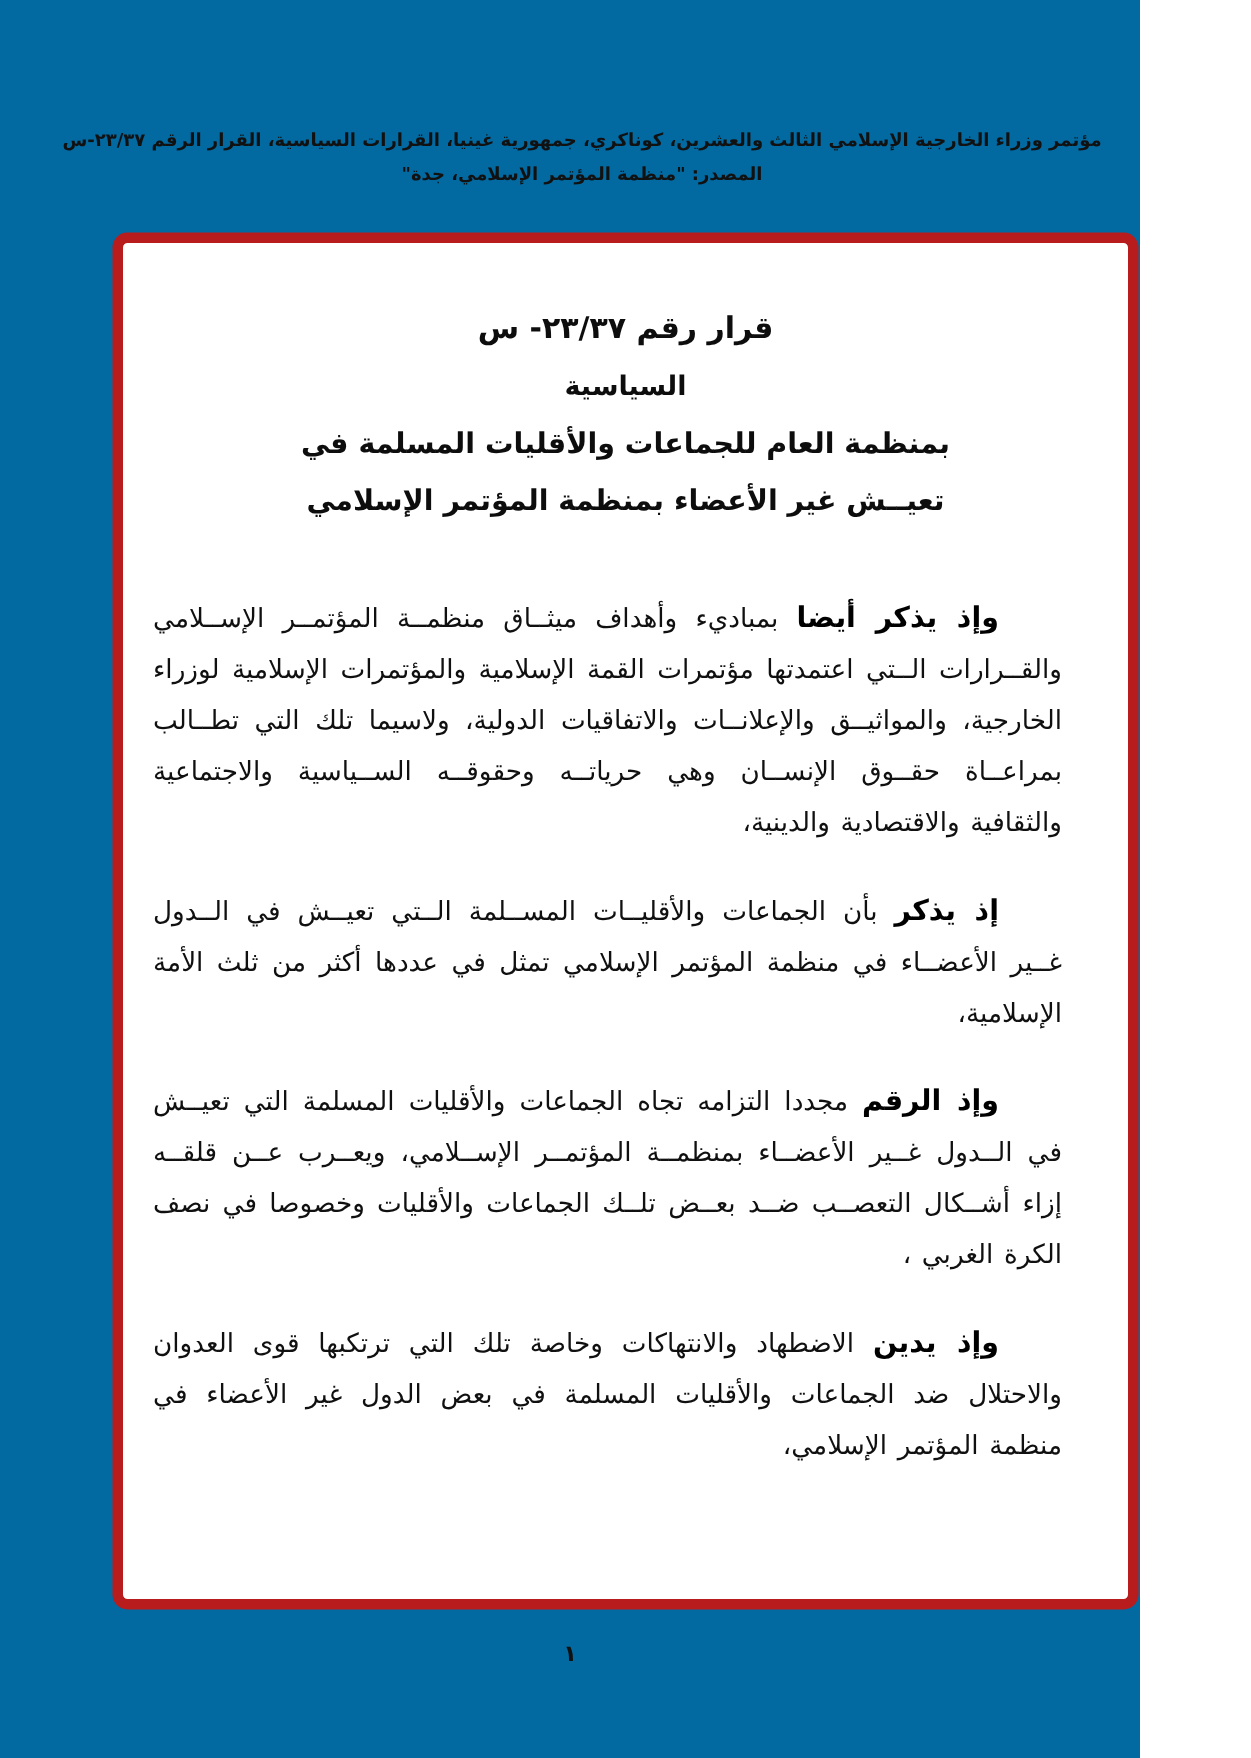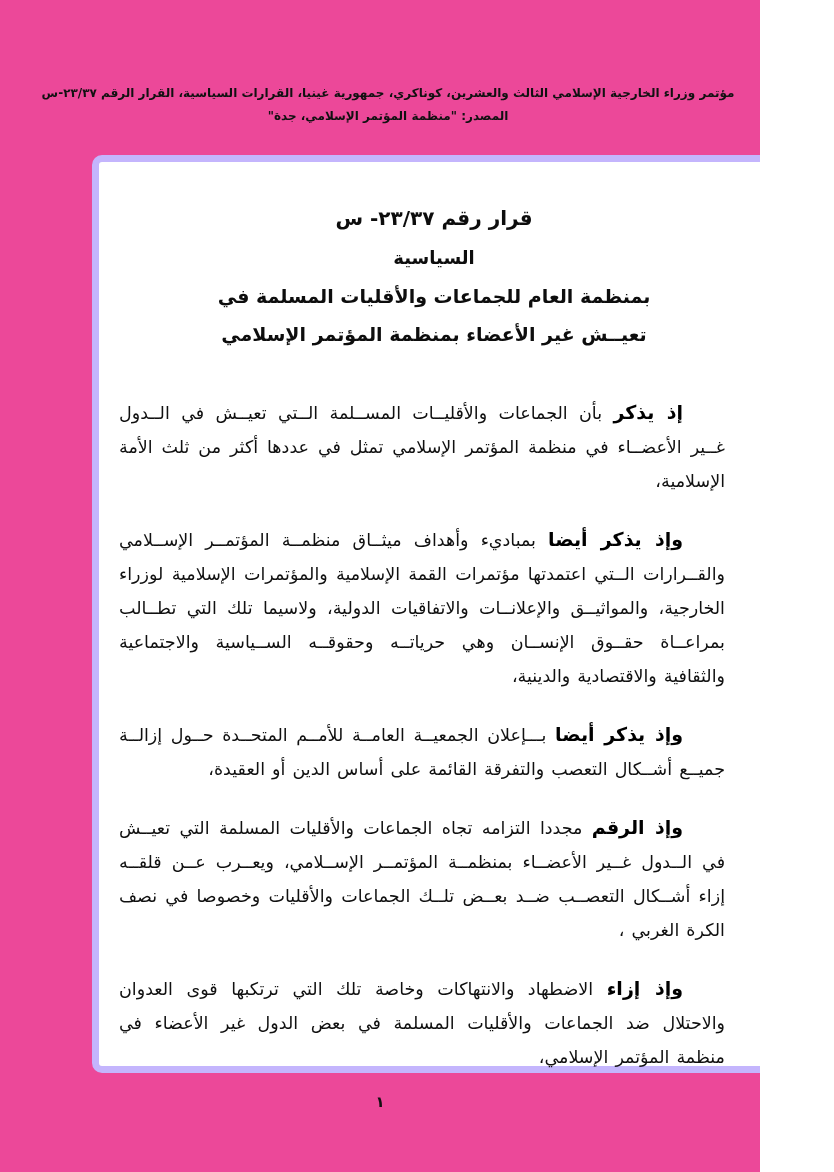--- a/index.html
+++ b/index.html
@@ -1,21 +1,21 @@
 <!DOCTYPE html>
 <html lang="ar"><head>
 <meta charset="utf-8">
 <style>
   * { margin: 0; padding: 0; box-sizing: border-box; }
   html, body { background: #ffffff; }
   .page {
     position: relative;
     width: 760px;
     height: 1172px;
-    background: #ec4899;
+    background: #0369a1;
     direction: rtl;
     color: #151515;
     font-family: "DejaVu Sans", sans-serif;
     overflow: hidden;
   }
   .doc-header {
     position: absolute;
     top: 82px;
     left: 40px;
     right: 24px;
@@ -24,25 +24,24 @@
     font-size: 12px;
     line-height: 23px;
     color: #111111;
   }
   .green-box {
     position: absolute;
     top: 155px;
     left: 75px;
     width: 684px;
     height: 918px;
-    border: 7px solid #c4b5fd;
+    border: 7px solid #b91c1c;
     border-radius: 10px;
     background: #ffffff;
     padding: 36px 44px 0 20px;
-    margin-left: 17px;
   }
   .title-block {
     text-align: center;
     font-weight: 700;
     color: #0d0d0d;
     transform: translateX(12px);
   }
   .title-line1 { font-size: 20px; line-height: 40px; letter-spacing: 1px; }
   .title-line2 { font-size: 18px; line-height: 39px; }
   .title-line3, .title-line4 { font-size: 19px; line-height: 38px; }
@@ -86,28 +85,27 @@
 
     <div class="title-block">
       <div class="title-line1">قرار رقم ٢٣/٣٧- س</div>
       <div class="title-line2">السياسية</div>
       <div class="title-line3">بمنظمة العام للجماعات والأقليات المسلمة في</div>
       <div class="title-line4">تعيــش غير الأعضاء بمنظمة المؤتمر الإسلامي</div>
     </div>
 
     <div class="body-text">
 
+      <p class="para"><span class="lead">وإذ يذكر أيضا</span><span> بمباديء وأهداف ميثــاق منظمــة المؤتمــر الإســلامي والقــرارات الــتي اعتمدتها مؤتمرات القمة الإسلامية والمؤتمرات الإسلامية لوزراء الخارجية، والمواثيــق والإعلانــات والاتفاقيات الدولية، ولاسيما تلك التي تطــالب بمراعــاة حقــوق الإنســان وهي حرياتــه وحقوقــه الســياسية والاجتماعية والثقافية والاقتصادية والدينية،</span></p>
+
       <p class="para"><span class="lead">إذ يذكر</span><span> بأن الجماعات والأقليــات المســلمة الــتي تعيــش في الــدول غــير الأعضــاء في منظمة المؤتمر الإسلامي تمثل في عددها أكثر من ثلث الأمة الإسلامية،</span></p>
 
-      <p class="para"><span class="lead">وإذ يذكر أيضا</span><span> بمباديء وأهداف ميثــاق منظمــة المؤتمــر الإســلامي والقــرارات الــتي اعتمدتها مؤتمرات القمة الإسلامية والمؤتمرات الإسلامية لوزراء الخارجية، والمواثيــق والإعلانــات والاتفاقيات الدولية، ولاسيما تلك التي تطــالب بمراعــاة حقــوق الإنســان وهي حرياتــه وحقوقــه الســياسية والاجتماعية والثقافية والاقتصادية والدينية،</span></p>
-
-      <p class="para"><span class="lead">وإذ يذكر أيضا</span><span> بـــإعلان الجمعيــة العامــة للأمــم المتحــدة حــول إزالــة جميــع أشــكال التعصب والتفرقة القائمة على أساس الدين أو العقيدة،</span></p>
 
       <p class="para"><span class="lead">وإذ الرقم</span><span> مجددا التزامه تجاه الجماعات والأقليات المسلمة التي تعيــش في الــدول غــير الأعضــاء بمنظمــة المؤتمــر الإســلامي، ويعــرب عــن قلقــه إزاء أشــكال التعصــب ضــد بعــض تلــك الجماعات والأقليات وخصوصا في نصف الكرة الغربي ،</span></p>
 
-      <p class="para"><span class="lead">وإذ إزاء</span><span> الاضطهاد والانتهاكات وخاصة تلك التي ترتكبها قوى العدوان  والاحتلال ضد الجماعات والأقليات المسلمة في بعض الدول غير الأعضاء في منظمة المؤتمر الإسلامي،</span></p>
+      <p class="para"><span class="lead">وإذ يدين</span><span> الاضطهاد والانتهاكات وخاصة تلك التي ترتكبها قوى العدوان  والاحتلال ضد الجماعات والأقليات المسلمة في بعض الدول غير الأعضاء في منظمة المؤتمر الإسلامي،</span></p>
     </div>
 
   </div>
 
   <div class="page-number">١</div>
 
 </div>
 
 </body></html>

